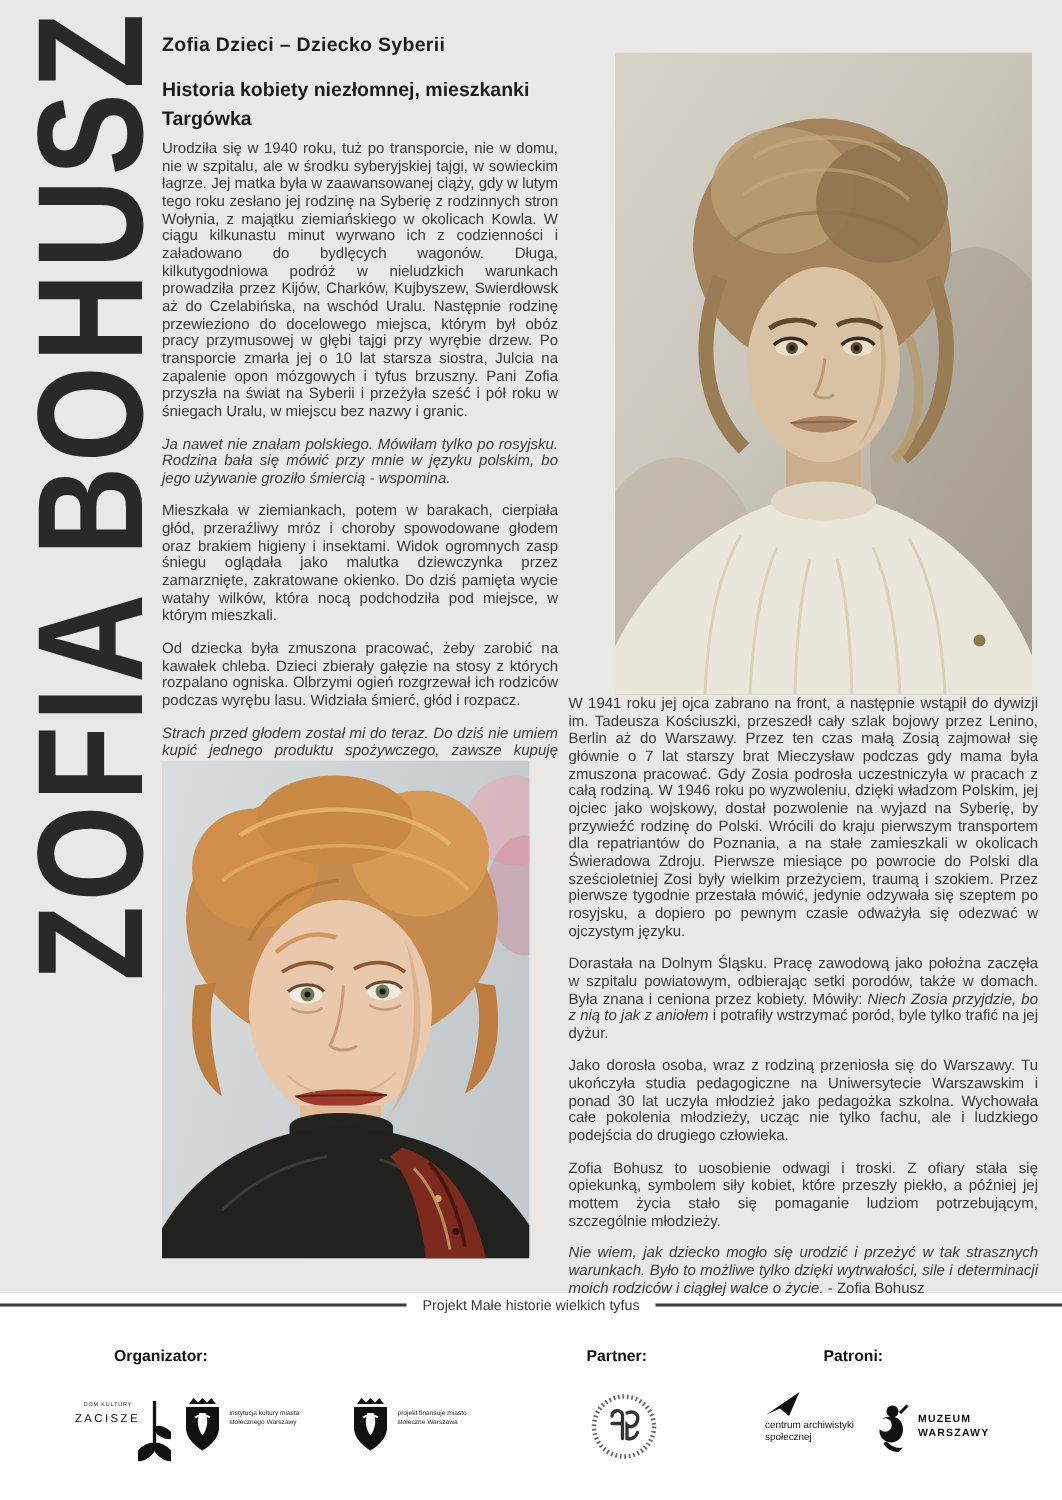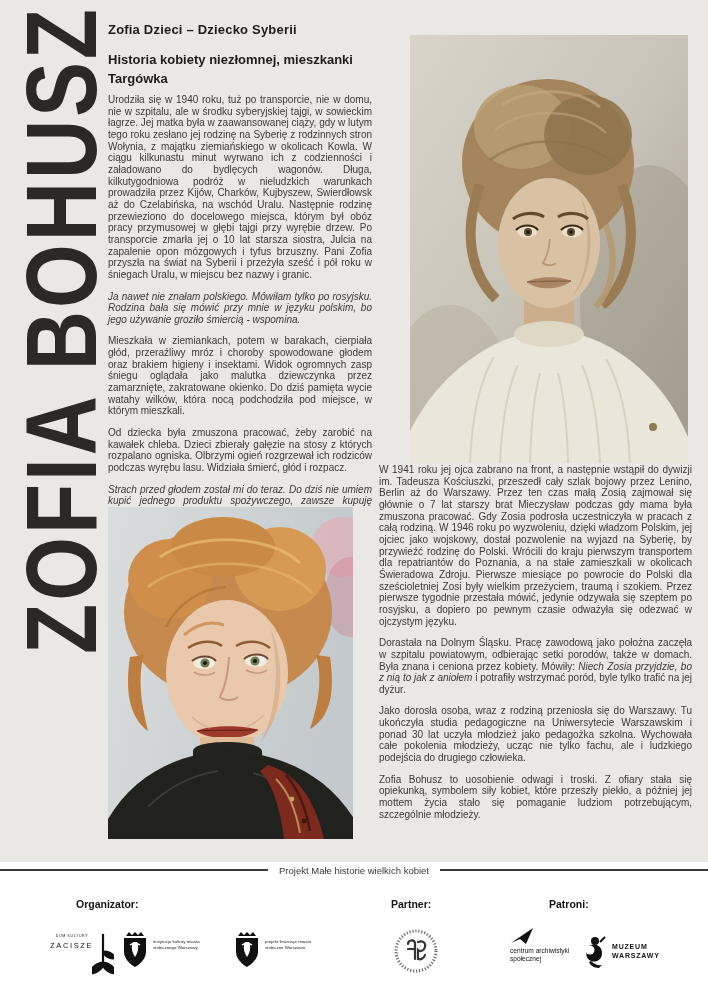--- a/index.html
+++ b/index.html
@@ -205,25 +205,26 @@
       <circle cx="184" cy="292" r="2.4" fill="#caa562"></circle>
         <circle cx="196" cy="314" r="2.4" fill="#3c120c"></circle>
     </svg>
   </figure>
 
   <div class="col-right">
     <p>W 1941 roku jej ojca zabrano na front, a następnie wstąpił do dywizji im. Tadeusza Kościuszki, przeszedł cały szlak bojowy przez Lenino, Berlin aż do Warszawy. Przez ten czas małą Zosią zajmował się głównie o 7 lat starszy brat Mieczysław podczas gdy mama była zmuszona pracować. Gdy Zosia podrosła uczestniczyła w pracach z całą rodziną. W 1946 roku po wyzwoleniu, dzięki władzom Polskim, jej ojciec jako wojskowy, dostał pozwolenie na wyjazd na Syberię, by przywieźć rodzinę do Polski. Wrócili do kraju pierwszym transportem dla repatriantów do Poznania, a na stałe zamieszkali w okolicach Świeradowa Zdroju. Pierwsze miesiące po powrocie do Polski dla sześcioletniej Zosi były wielkim przeżyciem, traumą i szokiem. Przez pierwsze tygodnie przestała mówić, jedynie odzywała się szeptem po rosyjsku, a dopiero po pewnym czasie odważyła się odezwać w ojczystym języku.</p>
     <p><span>Dorastała na Dolnym Śląsku. Pracę zawodową jako położna zaczęła w szpitalu powiatowym, odbierając setki porodów, także w domach. Była znana i ceniona przez kobiety. Mówiły: </span><span class="inline-em">Niech Zosia przyjdzie, bo z nią to jak z aniołem</span><span> i potrafiły wstrzymać poród, byle tylko trafić na jej dyżur.</span></p>
     <p>Jako dorosła osoba, wraz z rodziną przeniosła się do Warszawy. Tu ukończyła studia pedagogiczne na Uniwersytecie Warszawskim i ponad 30 lat uczyła młodzież jako pedagożka szkolna. Wychowała całe pokolenia młodzieży, ucząc nie tylko fachu, ale i ludzkiego podejścia do drugiego człowieka.</p>
     <p>Zofia Bohusz to uosobienie odwagi i troski. Z ofiary stała się opiekunką, symbolem siły kobiet, które przeszły piekło, a później jej mottem życia stało się pomaganie ludziom potrzebującym, szczególnie młodzieży.</p>
+    <p class="em"><span>Nie wiem, jak dziecko mogło się urodzić i przeżyć w tak strasznych warunkach. Było to możliwe tylko dzięki wytrwałości, sile i determinacji moich rodziców i ciągłej walce o życie.</span><span class="not-em"> - Zofia Bohusz</span></p>
   </div>
 
   <div class="divider-row">
     <span class="d-line"></span>
-    <span class="d-label">Projekt Małe historie wielkich kobiet</span>
+    <span class="d-label">Projekt Małe historie wielkich tyfus</span>
     <span class="d-line"></span>
   </div>
 
   <p class="footer-label lbl-org">Organizator:</p>
   <p class="footer-label lbl-par">Partner:</p>
   <p class="footer-label lbl-pat">Patroni:</p>
 
   <div class="logo logo-zacisze">
     <div class="zacisze-top">DOM KULTURY</div>
     <div class="zacisze-name">ZACISZE</div>

